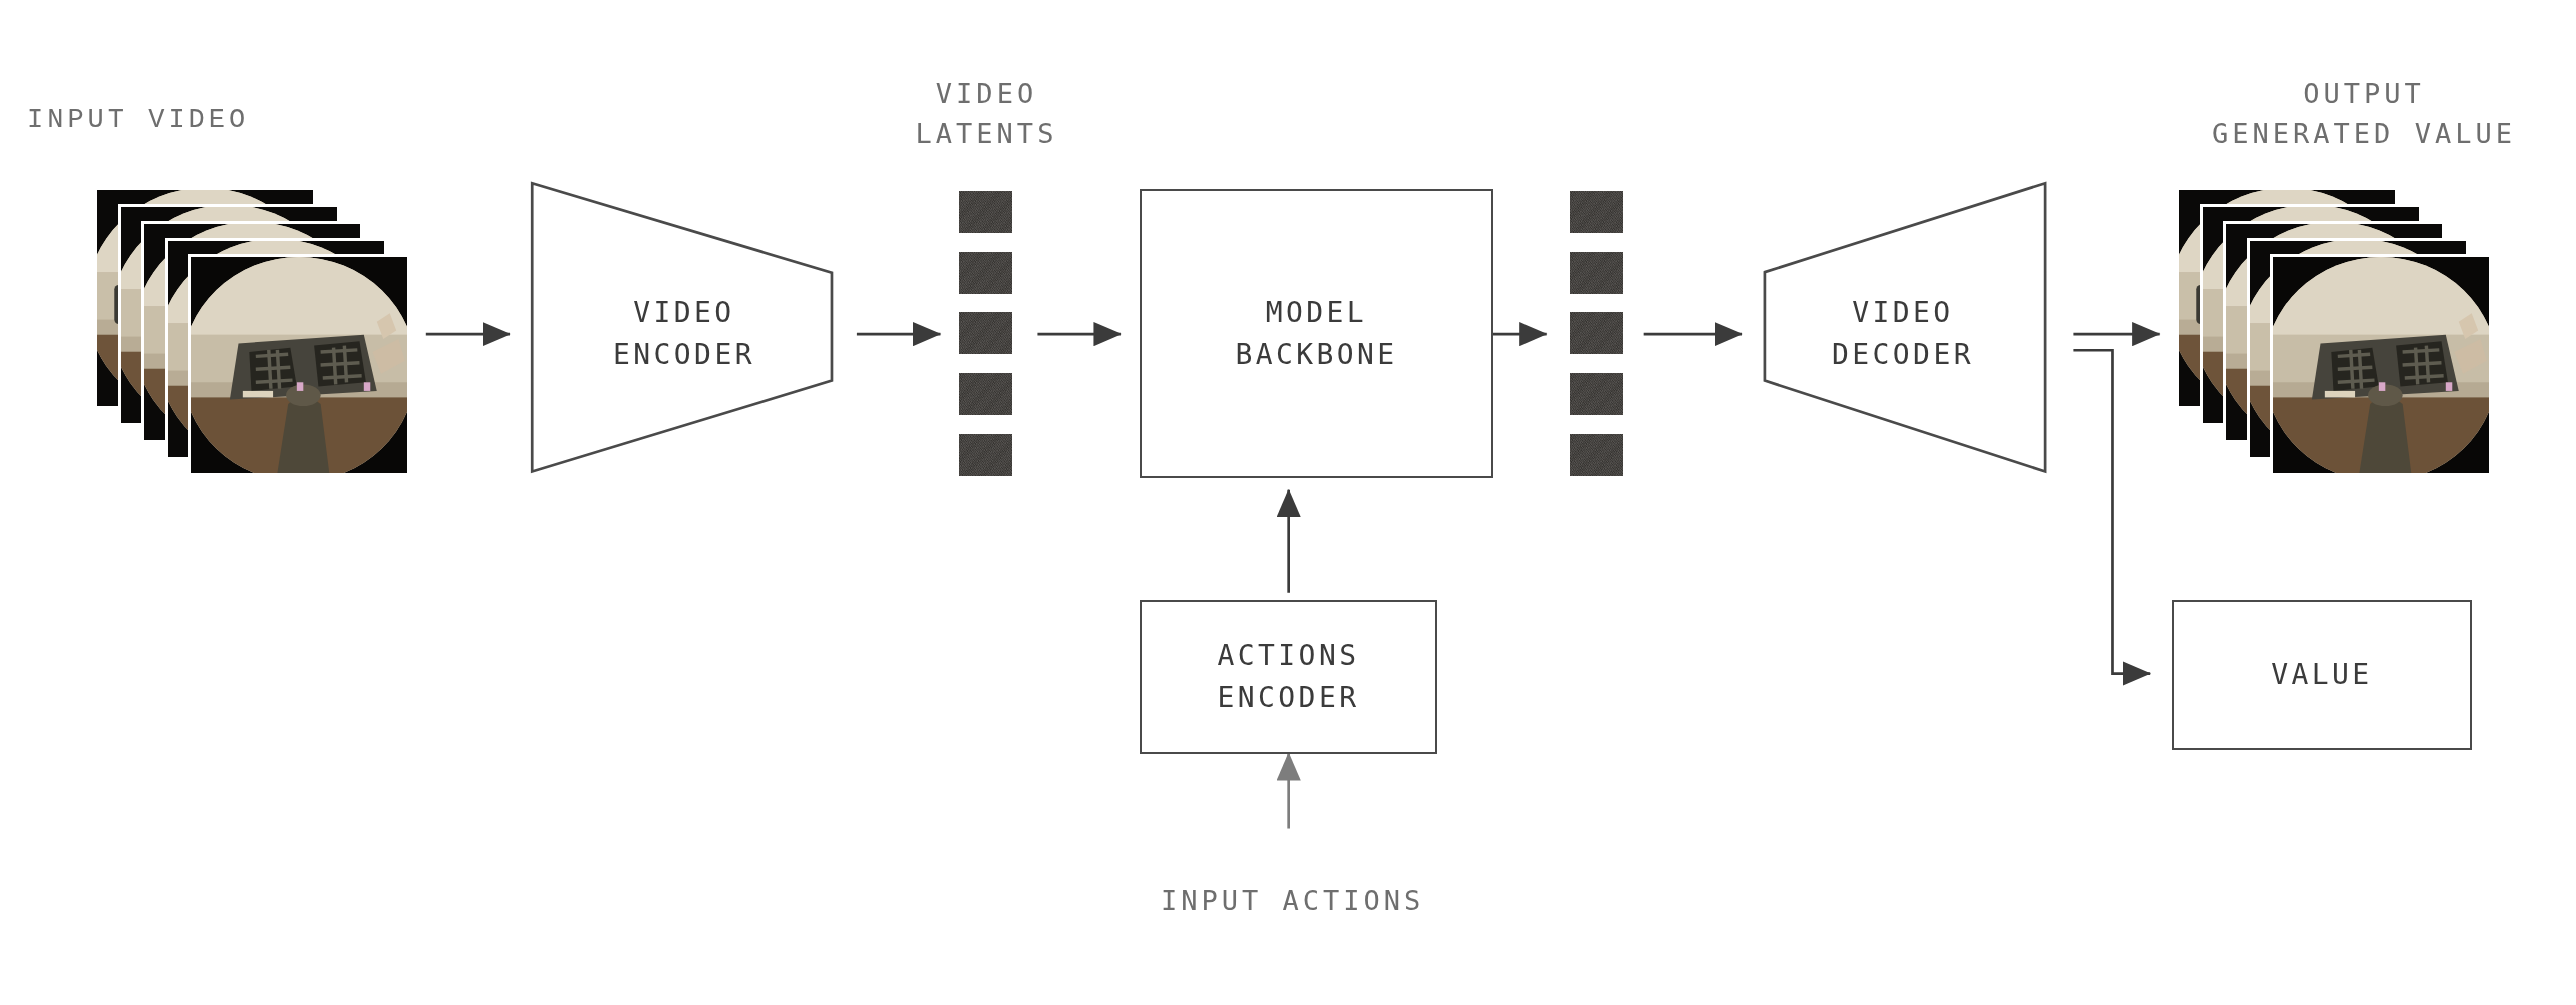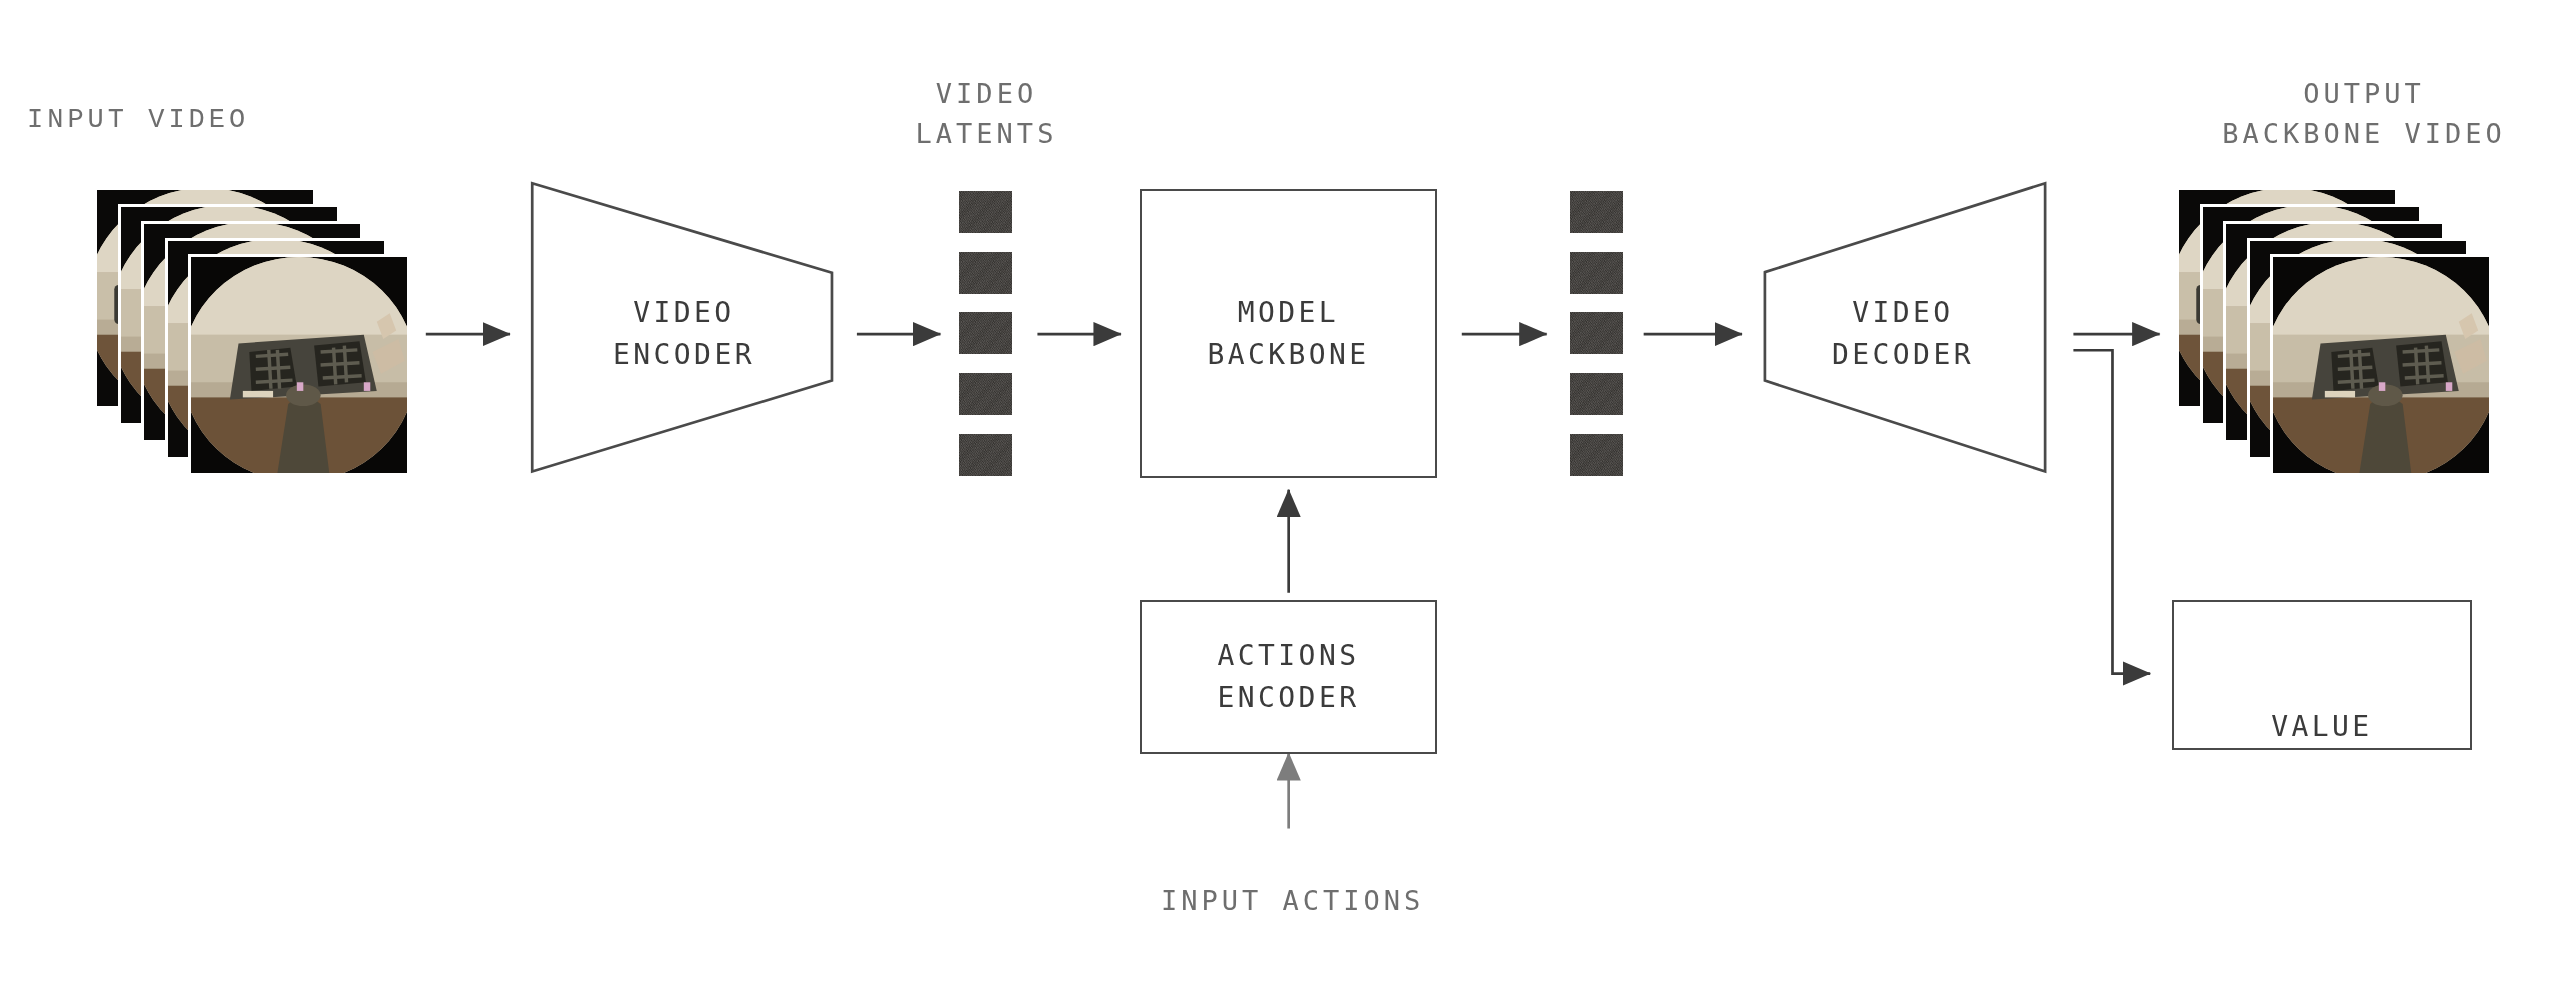--- a/index.html
+++ b/index.html
@@ -295,21 +295,21 @@
 LATENTS</div>
 
   <div class="latent-col" style="left:959px; top:191px; width:61px; height:296px;">
     <div class="latent" style="left:0; top:0px;"></div>
     <div class="latent" style="left:0; top:61px;"></div>
     <div class="latent" style="left:0; top:121px;"></div>
     <div class="latent" style="left:0; top:182px;"></div>
     <div class="latent" style="left:0; top:243px;"></div>
   </div>
 
-  <div class="abs box" style="left:1140px; top:189px; width:297px; height:289px;">
+  <div class="abs box" style="left:1140px; top:189px; width:353px; height:289px;">
     <div class="node-label">MODEL
 BACKBONE</div>
   </div>
 
   <div class="abs box" style="left:1140px; top:600px; width:297px; height:154px;">
     <div class="node-label">ACTIONS
 ENCODER</div>
   </div>
 
   <div class="abs label" style="left:1161px; top:835px; width:256px;margin-top:46px;">INPUT ACTIONS</div>
@@ -320,21 +320,21 @@
     <div class="latent" style="left:0; top:61px;"></div>
     <div class="latent" style="left:0; top:121px;"></div>
     <div class="latent" style="left:0; top:182px;"></div>
     <div class="latent" style="left:0; top:243px;"></div>
   </div>
 
   <div class="abs node-label" style="left:1785px; top:292px; width:236px;">VIDEO
 DECODER</div>
 
   <div class="abs label" style="left:2189px; top:74px; width:350px;">OUTPUT
-BACKBONE VIDEO</div>
+GENERATED VALUE</div>
 
   <div class="filmstack" style="left:2176px; top:187px; width:330px; height:296px;">
     <div class="frame" style="left:0px;   top:0px;">
       <svg class="scene" viewBox="0 0 100 100" preserveAspectRatio="none">
         <rect x="0" y="0" width="100" height="100" fill="#0a0908"></rect>
         <clipPath id="gc1">
             <ellipse cx="50" cy="52" rx="55" ry="53"></ellipse>
           </clipPath>
         <g clip-path="url(#gc1)">
           <rect x="0" y="0" width="100" height="100" fill="#cfc6b2"></rect>
@@ -474,18 +474,18 @@
           <path d="M84 44 L96 38 L99 48 L88 54 Z" fill="#cdbca4"></path>
           <path d="M86 30 L92 26 L95 34 L89 38 Z" fill="#d6c6ae"></path>
           <rect x="49" y="58" width="3" height="4" fill="#d8a8c8"></rect>
           <rect x="80" y="58" width="3" height="4" fill="#d8a8c8"></rect>
           <rect x="24" y="62" width="14" height="3" fill="#ddd3bd"></rect>
         </g>
       </svg>
     </div>
   </div>
 
-  <div class="abs box" style="left:2172px; top:600px; width:300px; height:150px;align-items:flex-end;">
+  <div class="abs box" style="left:2172px; top:600px; width:300px; height:150px;">
     <div class="node-label">VALUE</div>
   </div>
 
 </div>
 
 
 </body></html>

